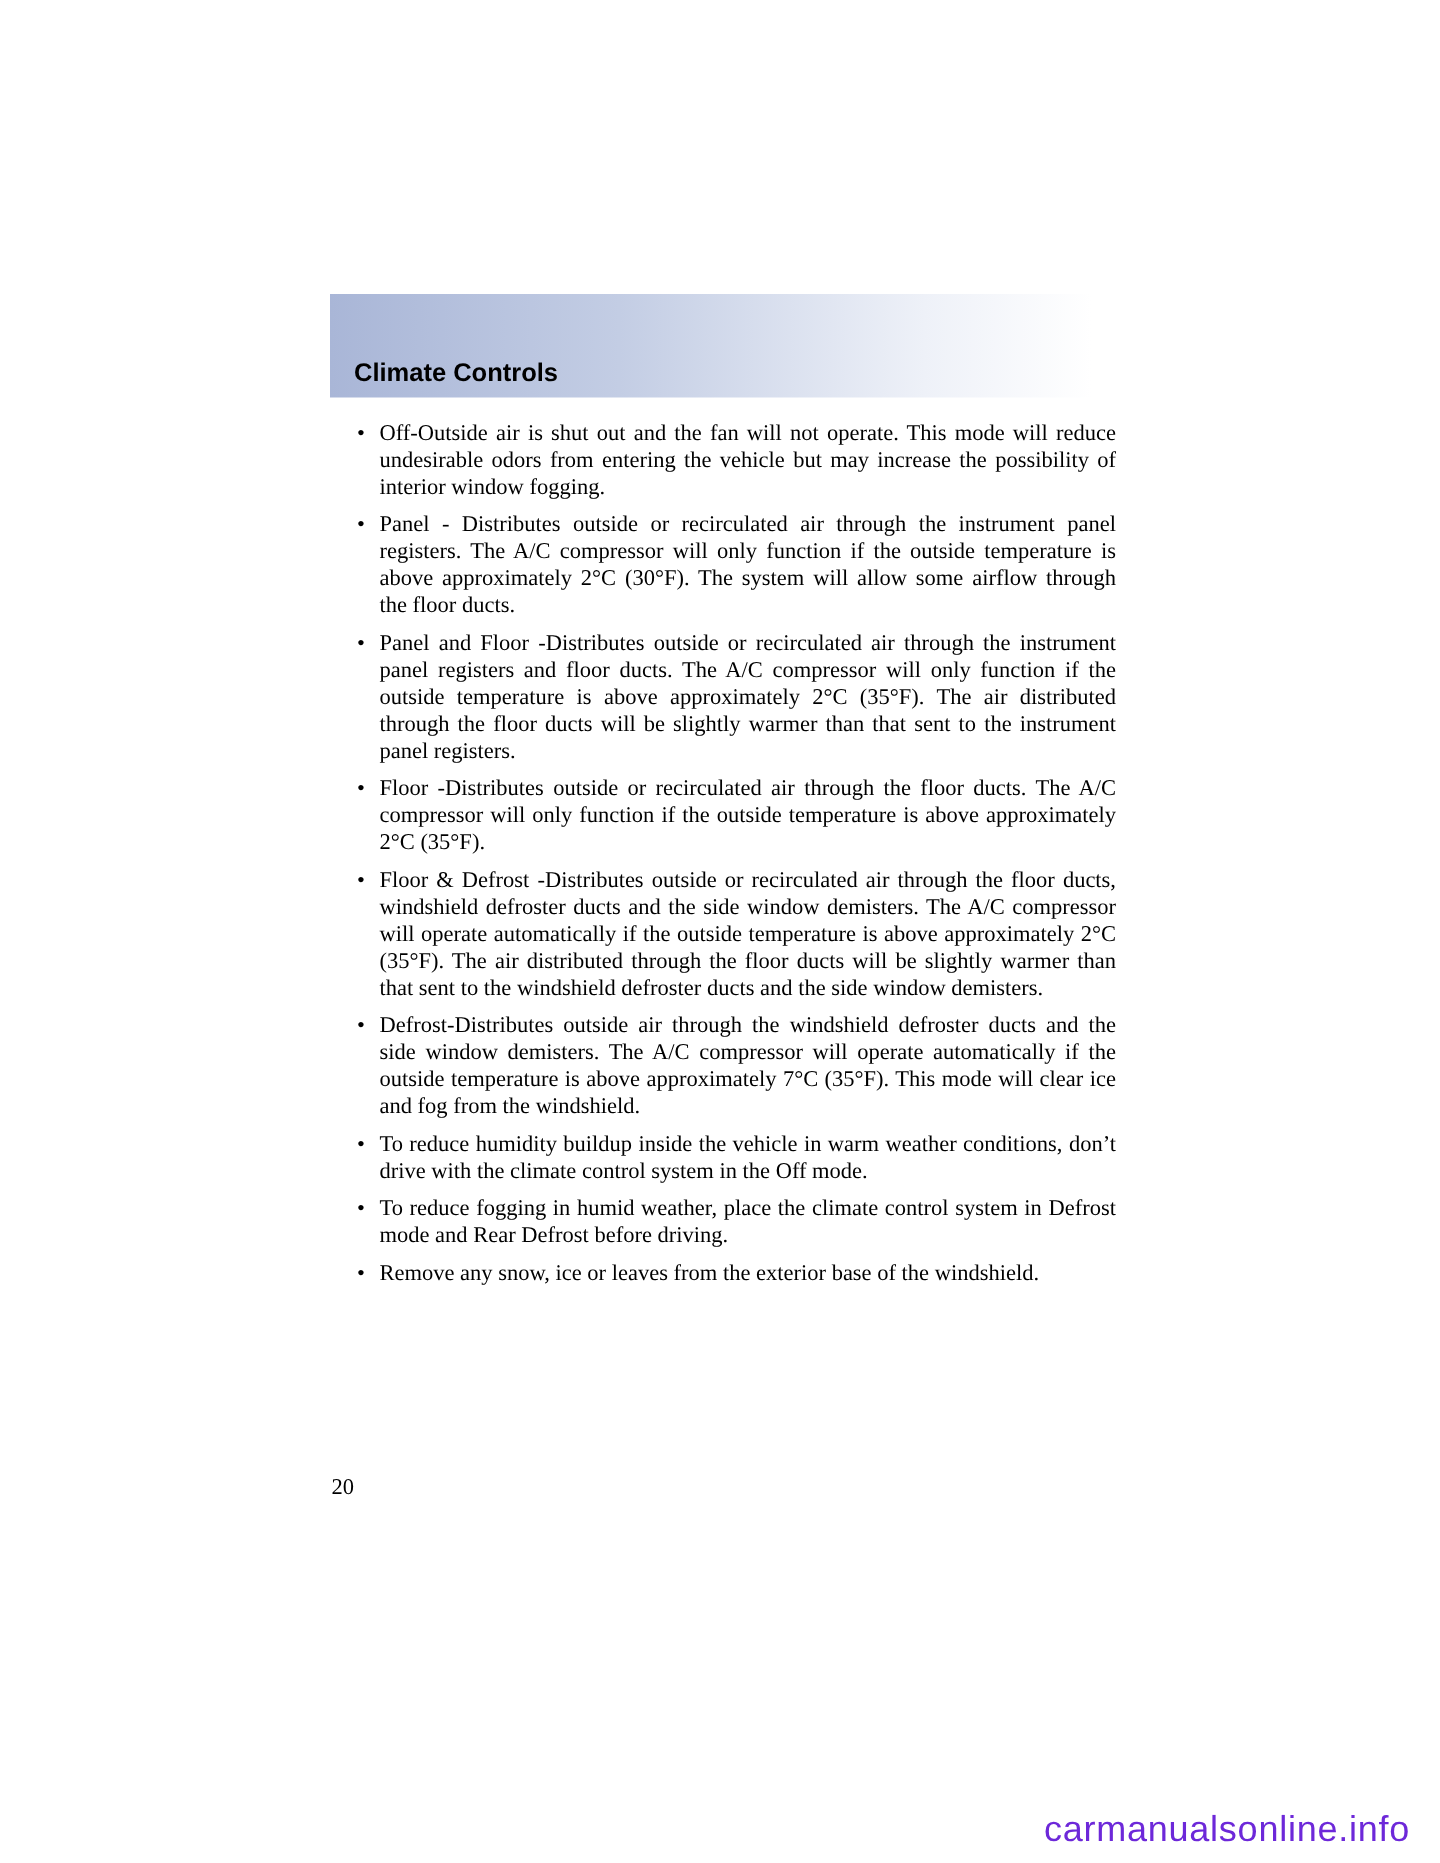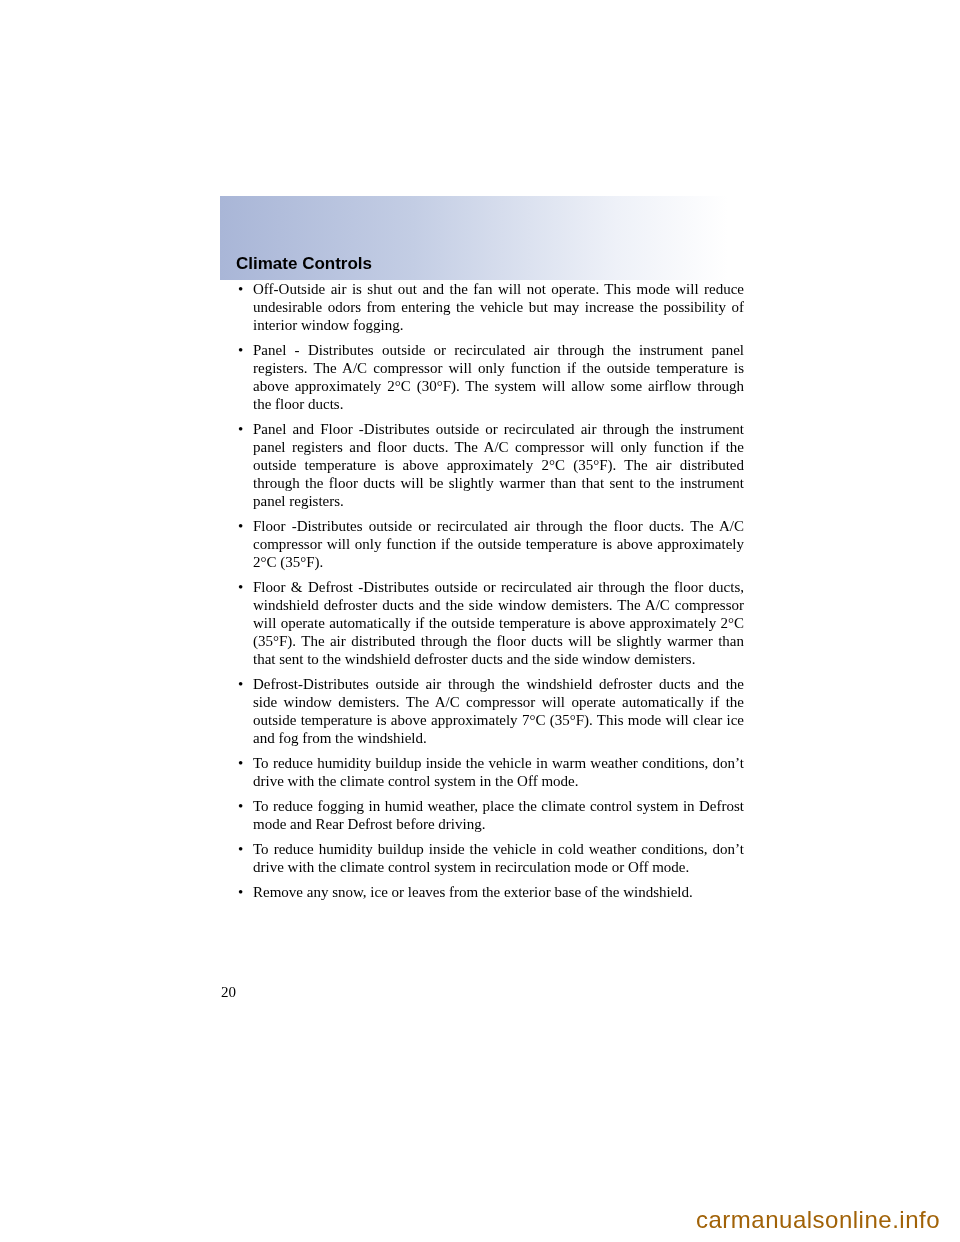--- a/index.html
+++ b/index.html
@@ -14,21 +14,21 @@
       background: #ffffff;
       overflow: hidden;
       font-family: "Liberation Serif", serif;
       color: #000000;
     }
     .header-band {
       position: absolute;
       left: 220px;
       top: 196px;
       width: 508px;
-      height: 84px;
+      height: 69px;
       background: linear-gradient(to right, #a9b6d7 0%, #c3cde4 38%, #eef1f8 78%, #ffffff 100%);
       display: flex;
       align-items: flex-end;
     }
     .header-title {
       font-family: "Liberation Sans", sans-serif;
       font-weight: bold;
       font-size: 17px;
       line-height: 17px;
       padding: 0 0 8px 16px;
@@ -71,21 +71,21 @@
       top: 984px;
       font-size: 15px;
       font-family: "Liberation Serif", serif;
     }
     .watermark {
       position: absolute;
       right: 20px;
       bottom: 8px;
       font-family: "Liberation Sans", sans-serif;
       font-size: 24px;
-      color: #a16207;
+      color: #6d28d9;
       letter-spacing: 0.5px;
     }
   </style>
 </head>
 <body>
 
 <div class="page">
 
   <div class="header-band">
     <div class="header-title">Climate Controls</div>
@@ -99,21 +99,20 @@
       <li>Panel and Floor -Distributes outside or recirculated air through the instrument panel registers and floor ducts. The A/C compressor will only function if the outside temperature is above approximately 2°C (35°F). The air distributed through the floor ducts will be slightly warmer than that sent to the instrument panel registers.</li>
       <li>Floor -Distributes outside or recirculated air through the floor ducts. The A/C compressor will only function if the outside temperature is above approximately 2°C (35°F).</li>
       <li>Floor &amp; Defrost -Distributes outside or recirculated air through the floor ducts, windshield defroster ducts and the side window demisters. The A/C compressor will operate automatically if the outside temperature is above approximately 2°C (35°F). The air distributed through the floor ducts will be slightly warmer than that sent to the windshield defroster ducts and the side window demisters.</li>
       <li>Defrost-Distributes outside air through the windshield defroster ducts and the side window demisters. The A/C compressor will operate automatically if the outside temperature is above approximately 7°C (35°F). This mode will clear ice and fog from the windshield.</li>
     </ul>
 
 
     <ul class="bullets">
       <li>To reduce humidity buildup inside the vehicle in warm weather conditions, don’t drive with the climate control system in the Off mode.</li>
       <li>To reduce fogging in humid weather, place the climate control system in Defrost mode and Rear Defrost before driving.</li>
-      <li>To reduce humidity buildup inside the vehicle in cold weather conditions, don’t drive with the climate control system in recirculation mode or Off mode.</li>
       <li>Remove any snow, ice or leaves from the exterior base of the windshield.</li>
     </ul>
 
   </div>
 
   <div class="page-number">20</div>
 
   <div class="watermark">carmanualsonline.info</div>
 
 </div>

